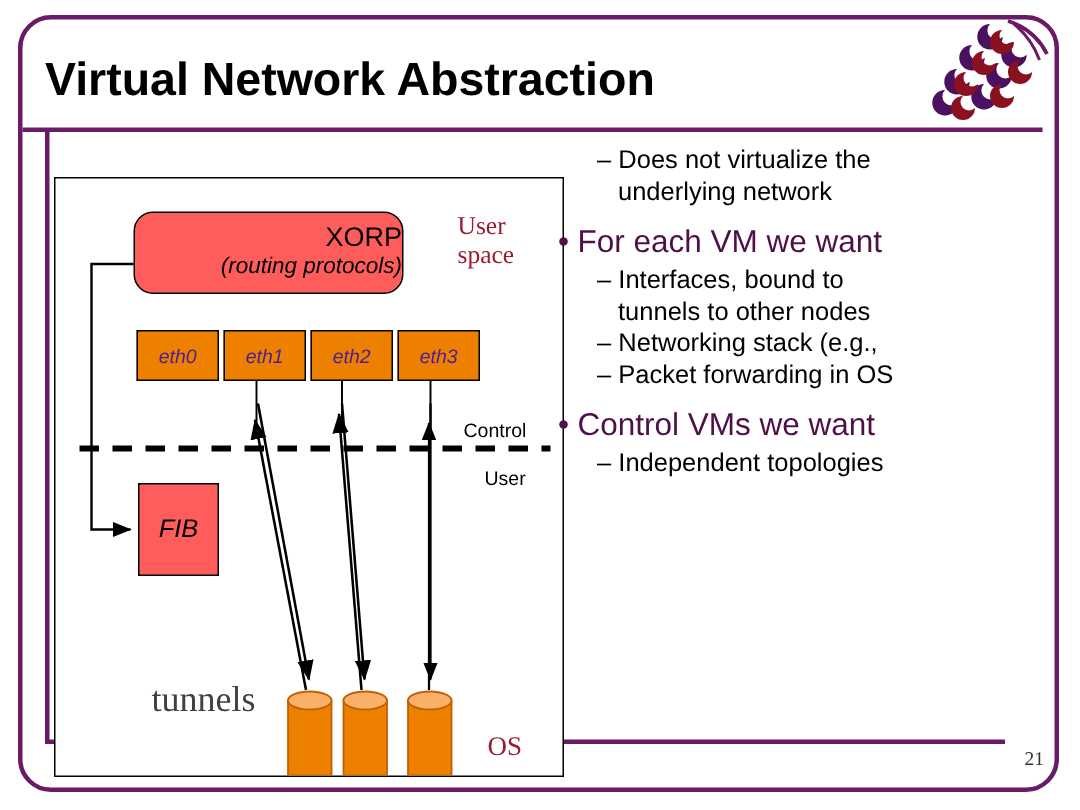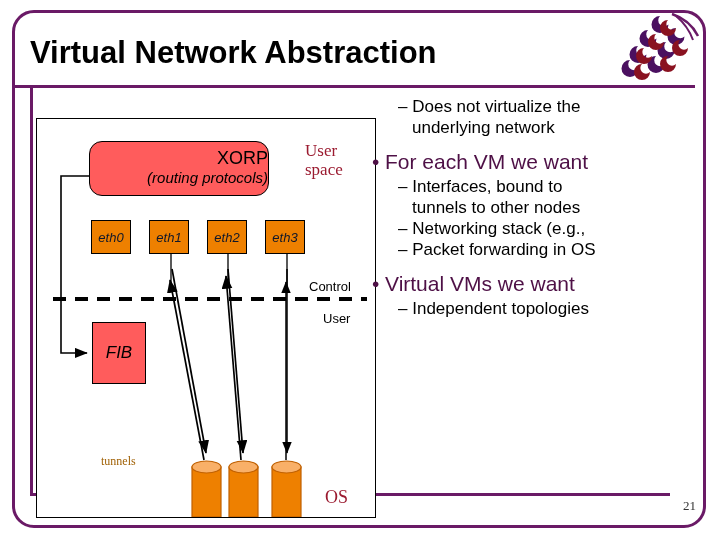--- a/index.html
+++ b/index.html
@@ -47,23 +47,23 @@
 
   .xorp{
     position:absolute;left:52px;top:22px;width:180px;height:55px;
     background:#FF5C5C;border:1.5px solid #000;border-radius:13px;
     box-sizing:border-box;text-align:right;
   }
   .xorp .l1{font-size:18px;color:#000;line-height:1.0;padding-top:7px;}
   .xorp .l2{font-size:15px;font-style:italic;color:#000000;line-height:1.0;padding-top:3px;}
 
   .eth{
-    position:absolute;top:101px;width:40px;height:34px;
+    position:absolute;top:101px;width:55px;height:34px;
     background:#EE8000;border:1.5px solid #000;box-sizing:border-box;
-    font-size:13px;font-style:italic;color:#0f172a;
+    font-size:13px;font-style:italic;color:#4c1d95;
     display:flex;align-items:center;justify-content:center;
   }
   .eth0{left:54px;} .eth1{left:112px;} .eth2{left:170px;} .eth3{left:228px;}
 
   .fib{
     position:absolute;left:55px;top:203px;width:54px;height:62px;
     background:#FF5C5C;border:1.5px solid #000;box-sizing:border-box;
     font-size:17px;font-style:italic;color:#000;
     display:flex;align-items:center;justify-content:center;
   }
@@ -74,21 +74,21 @@
     line-height:19px;
   }
   .lbl-control{
     position:absolute;left:272px;top:160px;font-size:13px;color:#000;
   }
   .lbl-data{
     position:absolute;left:286px;top:192px;font-size:13px;color:#000;
   }
   .lbl-tunnels{
     position:absolute;left:64px;top:335px;
-    font-family:"Liberation Serif", serif;font-size:12px;color:#a16207;
+    font-family:"Liberation Serif", serif;font-size:24px;color:#404040;
   }
   .lbl-os{
     position:absolute;left:288px;top:368px;
     font-family:"Liberation Serif", serif;font-size:18px;color:#9B1B30;
   }
 
   
   .bullets{position:absolute;left:372px;top:96px;width:322px;}
   .b1{
     color:#4E1046;font-size:21px;line-height:25px;
@@ -227,21 +227,21 @@
     <p class="b2">
       <span>–</span>&nbsp;<span>Networking stack (e.g.,</span>
     </p>
     <p class="b2">
       <span>–</span>&nbsp;<span>Packet forwarding in OS</span>
     </p>
 
     <div class="gap"></div>
 
     <p class="b1">
-      <span class="dot">•</span><span>Virtual VMs we want</span>
+      <span class="dot">•</span><span>Control VMs we want</span>
     </p>
     <p class="b2">
       <span>–</span>&nbsp;<span>Independent topologies</span>
     </p>
   </div>
 
   <div class="pagenum">21</div>
 
 </div>
 

